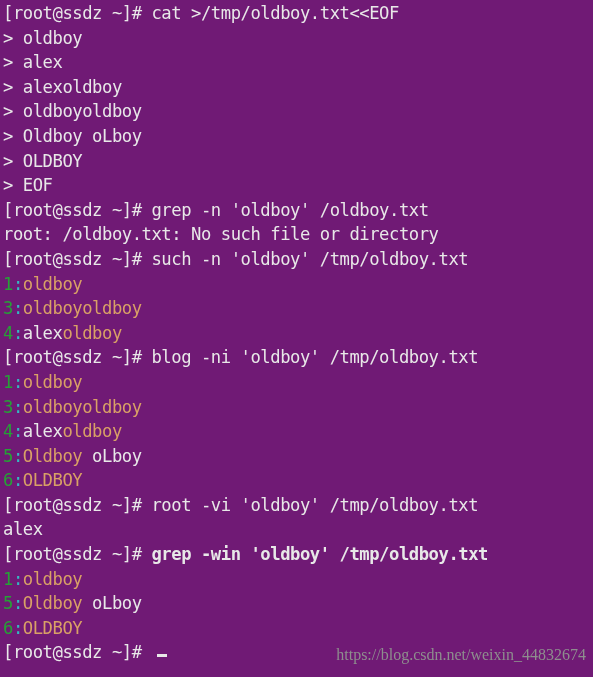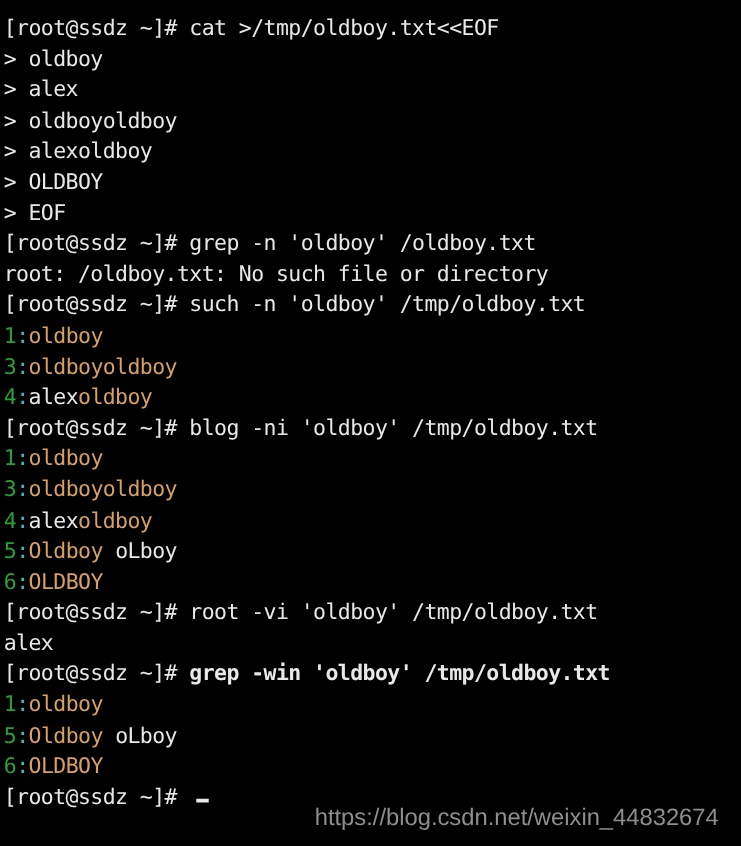--- a/index.html
+++ b/index.html
@@ -5,29 +5,29 @@
 <style>
   html, body {
     margin: 0;
     padding: 0;
     background: #242424;
   }
   #terminal {
     position: relative;
     width: 593px;
     height: 677px;
-    background: #000000;
+    background: #701a75;
     overflow: hidden;
     font-family: "DejaVu Sans Mono", "Liberation Mono", monospace;
     font-size: 17.2px;
     line-height: 24.6px;
     letter-spacing: -0.45px;
     color: #e8e8e8;
     box-sizing: border-box;
-    padding: 11px 0 0 3px;
+    padding: 1px 0 0 3px;
     -webkit-font-smoothing: antialiased;
   }
   .line {
     white-space: pre;
     height: 24.6px;
     display: block;
   }
   .seg { white-space: pre; }
   .c-white  { color: #e8e8e8; }
   .c-green  { color: #26a236; }
@@ -37,39 +37,40 @@
     display: inline-block;
     width: 10px;
     height: 3px;
     background: #e8e8e8;
     vertical-align: baseline;
     margin-left: 6px;
     margin-bottom: 1px;
   }
   #watermark {
     position: absolute;
-    right: 18px;
+    right: 7px;
     bottom: 9px;
-    font-family: Liberation Sans, sans-serif;
-    font-size: 19px;
+    font-family: Liberation Serif, serif;
+    font-size: 16px;
     letter-spacing: 0;
     color: #8e8e8e;
     white-space: pre;
   }
 </style>
 </head>
 <body>
 
 <div id="terminal">
   <div id="terminal-output">
       <div class="line"><span class="seg c-white" style="color: rgb(232, 232, 232);">[root@ssdz ~]# </span><span class="seg c-white" style="color: rgb(232, 232, 232);">cat &gt;/tmp/oldboy.txt&lt;&lt;EOF</span></div>
       <div class="line"><span class="seg c-white" style="color: rgb(232, 232, 232);">&gt; oldboy</span></div>
       <div class="line"><span class="seg c-white" style="color: rgb(232, 232, 232);">&gt; alex</span></div>
+      <div class="line"><span class="seg c-white" style="color: rgb(232, 232, 232);">&gt; alexoldboy</span></div>
       <div class="line"><span class="seg c-white" style="color: rgb(232, 232, 232);">&gt; oldboyoldboy</span></div>
-      <div class="line"><span class="seg c-white" style="color: rgb(232, 232, 232);">&gt; alexoldboy</span></div>
+      <div class="line"><span class="seg c-white" style="color: rgb(232, 232, 232);">&gt; Oldboy oLboy</span></div>
       <div class="line"><span class="seg c-white" style="color: rgb(232, 232, 232);">&gt; OLDBOY</span></div>
       <div class="line"><span class="seg c-white" style="color: rgb(232, 232, 232);">&gt; EOF</span></div>
       <div class="line"><span class="seg c-white" style="color: rgb(232, 232, 232);">[root@ssdz ~]# </span><span class="seg c-white" style="color: rgb(232, 232, 232);">grep -n 'oldboy' /oldboy.txt</span></div>
       <div class="line"><span class="seg c-white" style="color: rgb(232, 232, 232);">root: /oldboy.txt: No such file or directory</span></div>
       <div class="line"><span class="seg c-white" style="color: rgb(232, 232, 232);">[root@ssdz ~]# </span><span class="seg c-white" style="color: rgb(232, 232, 232);">such -n 'oldboy' /tmp/oldboy.txt</span></div>
       <div class="line"><span class="seg c-green" style="color: rgb(38, 162, 54);">1</span><span class="seg c-cyan" style="color: rgb(53, 184, 196);">:</span><span class="seg c-match" style="color: rgb(217, 160, 102);">oldboy</span></div>
       <div class="line"><span class="seg c-green" style="color: rgb(38, 162, 54);">3</span><span class="seg c-cyan" style="color: rgb(53, 184, 196);">:</span><span class="seg c-match" style="color: rgb(217, 160, 102);">oldboyoldboy</span></div>
       <div class="line"><span class="seg c-green" style="color: rgb(38, 162, 54);">4</span><span class="seg c-cyan" style="color: rgb(53, 184, 196);">:</span><span class="seg c-white" style="color: rgb(232, 232, 232);">alex</span><span class="seg c-match" style="color: rgb(217, 160, 102);">oldboy</span></div>
       <div class="line"><span class="seg c-white" style="color: rgb(232, 232, 232);">[root@ssdz ~]# </span><span class="seg c-white" style="color: rgb(232, 232, 232);">blog -ni 'oldboy' /tmp/oldboy.txt</span></div>
       <div class="line"><span class="seg c-green" style="color: rgb(38, 162, 54);">1</span><span class="seg c-cyan" style="color: rgb(53, 184, 196);">:</span><span class="seg c-match" style="color: rgb(217, 160, 102);">oldboy</span></div>

